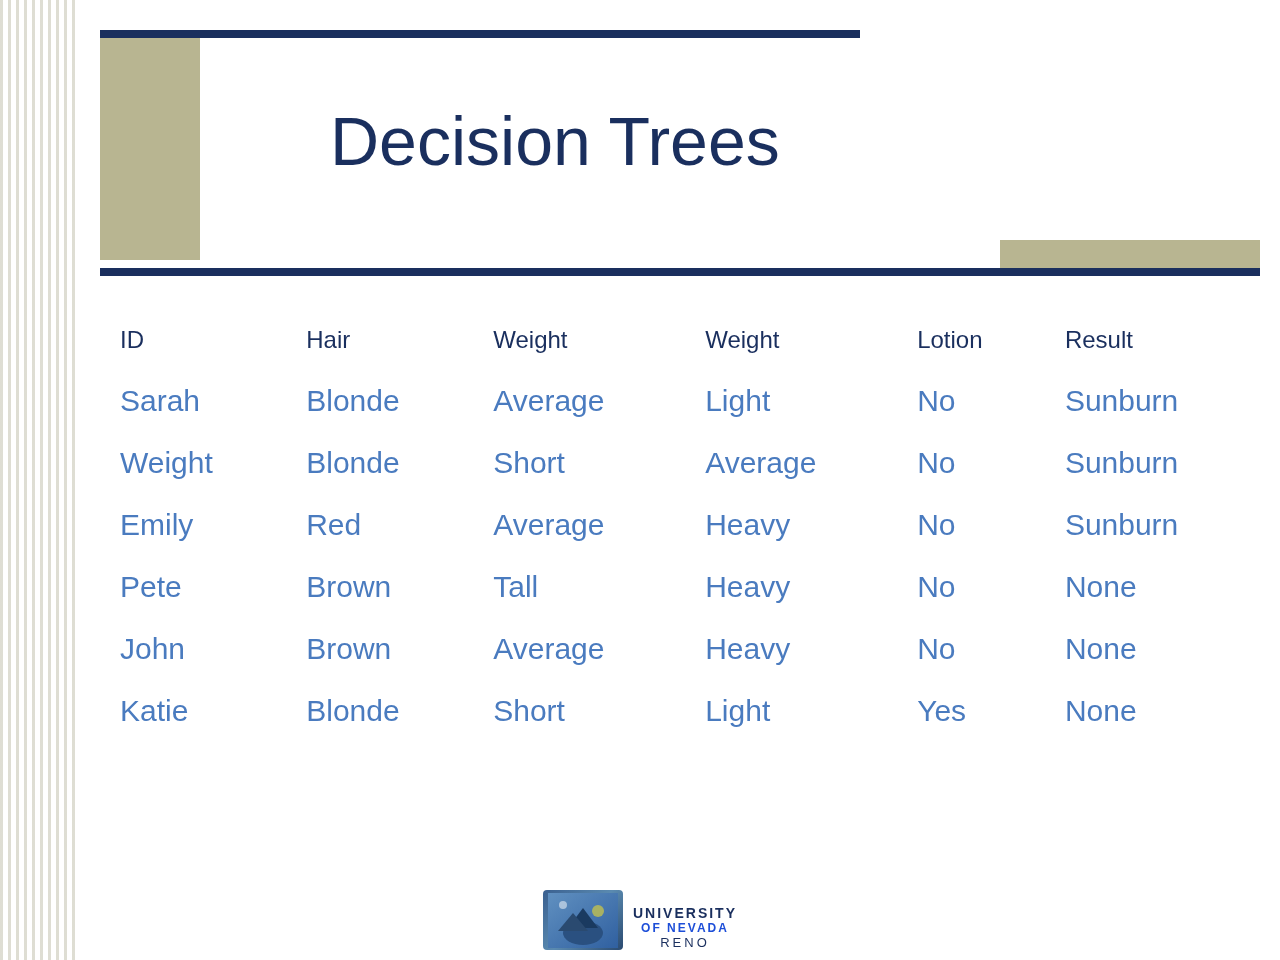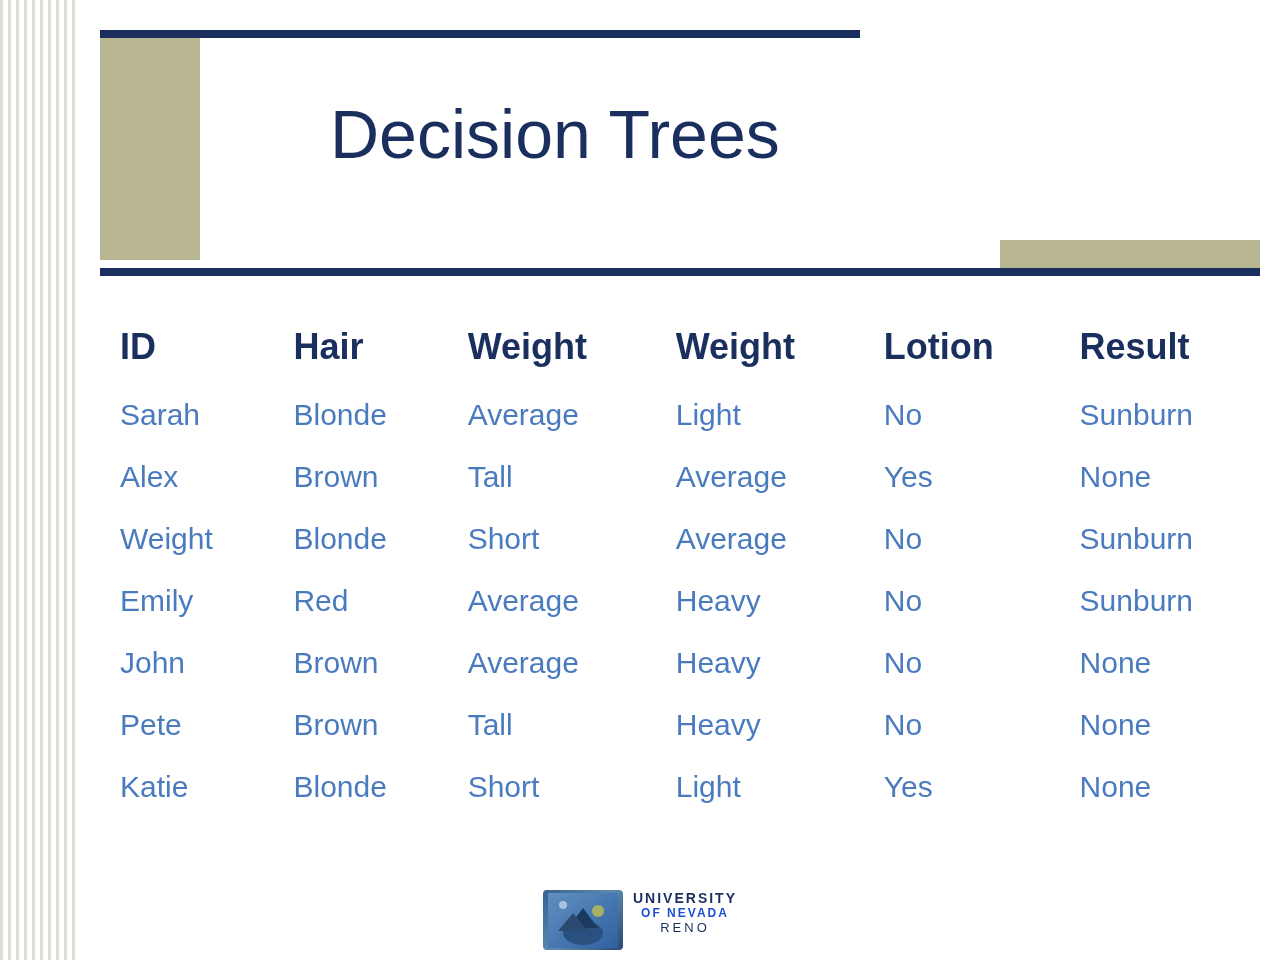--- a/index.html
+++ b/index.html
@@ -71,63 +71,63 @@
       top: 268px;
       width: 1160px;
       height: 8px;
       background: #1a2f5e;
     }
 
     
     .title {
       position: absolute;
       left: 330px;
-      top: 95px;
+      top: 102px;
       font-size: 68px;
       color: #1a2f5e;
       font-weight: normal;
       font-family: Arial, sans-serif;
     }
 
     
     .table-container {
       position: absolute;
       left: 100px;
       top: 310px;
       width: 1160px;
     }
 
     table {
       width: 100%;
       border-collapse: collapse;
     }
 
     th {
-      font-size: 36px;
-      font-weight: bold;
+      font-size: 24px;
+      font-weight: normal;
       color: #1a2f5e;
       text-align: left;
       padding: 16px 20px;
     }
 
     td {
       font-size: 30px;
       color: #4a7bbf;
       text-align: left;
       padding: 14px 20px;
     }
 
     
     .logo-area {
       position: absolute;
       bottom: 10px;
       left: 50%;
       transform: translateX(-50%);
       display: flex;
-      align-items: flex-start;
+      align-items: flex-end;
       gap: 10px;
       margin-top: 48px;
     }
 
     .logo-graphic {
       width: 80px;
       height: 60px;
       background: linear-gradient(135deg, #3a6090 0%, #5a8ab0 50%, #2a4a70 100%);
       border-radius: 4px;
       display: flex;
@@ -190,55 +190,47 @@
     <tbody id="table-body">
     <tr>
           <td>Sarah</td>
           <td>Blonde</td>
           <td>Average</td>
           <td>Light</td>
           <td>No</td>
           <td>Sunburn</td>
         </tr>
         <tr>
-          <td>Alex</td>
-          <td>Brown</td>
-          <td>Tall</td>
-          <td>Average</td>
-          <td>Yes</td>
-          <td>None</td>
-        </tr>
-        <tr>
           <td>Weight</td>
           <td>Blonde</td>
           <td>Short</td>
           <td>Average</td>
           <td>No</td>
           <td>Sunburn</td>
         </tr>
         <tr>
           <td>Emily</td>
           <td>Red</td>
           <td>Average</td>
           <td>Heavy</td>
           <td>No</td>
           <td>Sunburn</td>
         </tr>
         <tr>
-          <td>John</td>
-          <td>Brown</td>
-          <td>Average</td>
-          <td>Heavy</td>
-          <td>No</td>
-          <td>None</td>
-        </tr>
-        <tr>
           <td>Pete</td>
           <td>Brown</td>
           <td>Tall</td>
+          <td>Heavy</td>
+          <td>No</td>
+          <td>None</td>
+        </tr>
+        <tr>
+          <td>John</td>
+          <td>Brown</td>
+          <td>Average</td>
           <td>Heavy</td>
           <td>No</td>
           <td>None</td>
         </tr>
         <tr>
           <td>Katie</td>
           <td>Blonde</td>
           <td>Short</td>
           <td>Light</td>
           <td>Yes</td>

